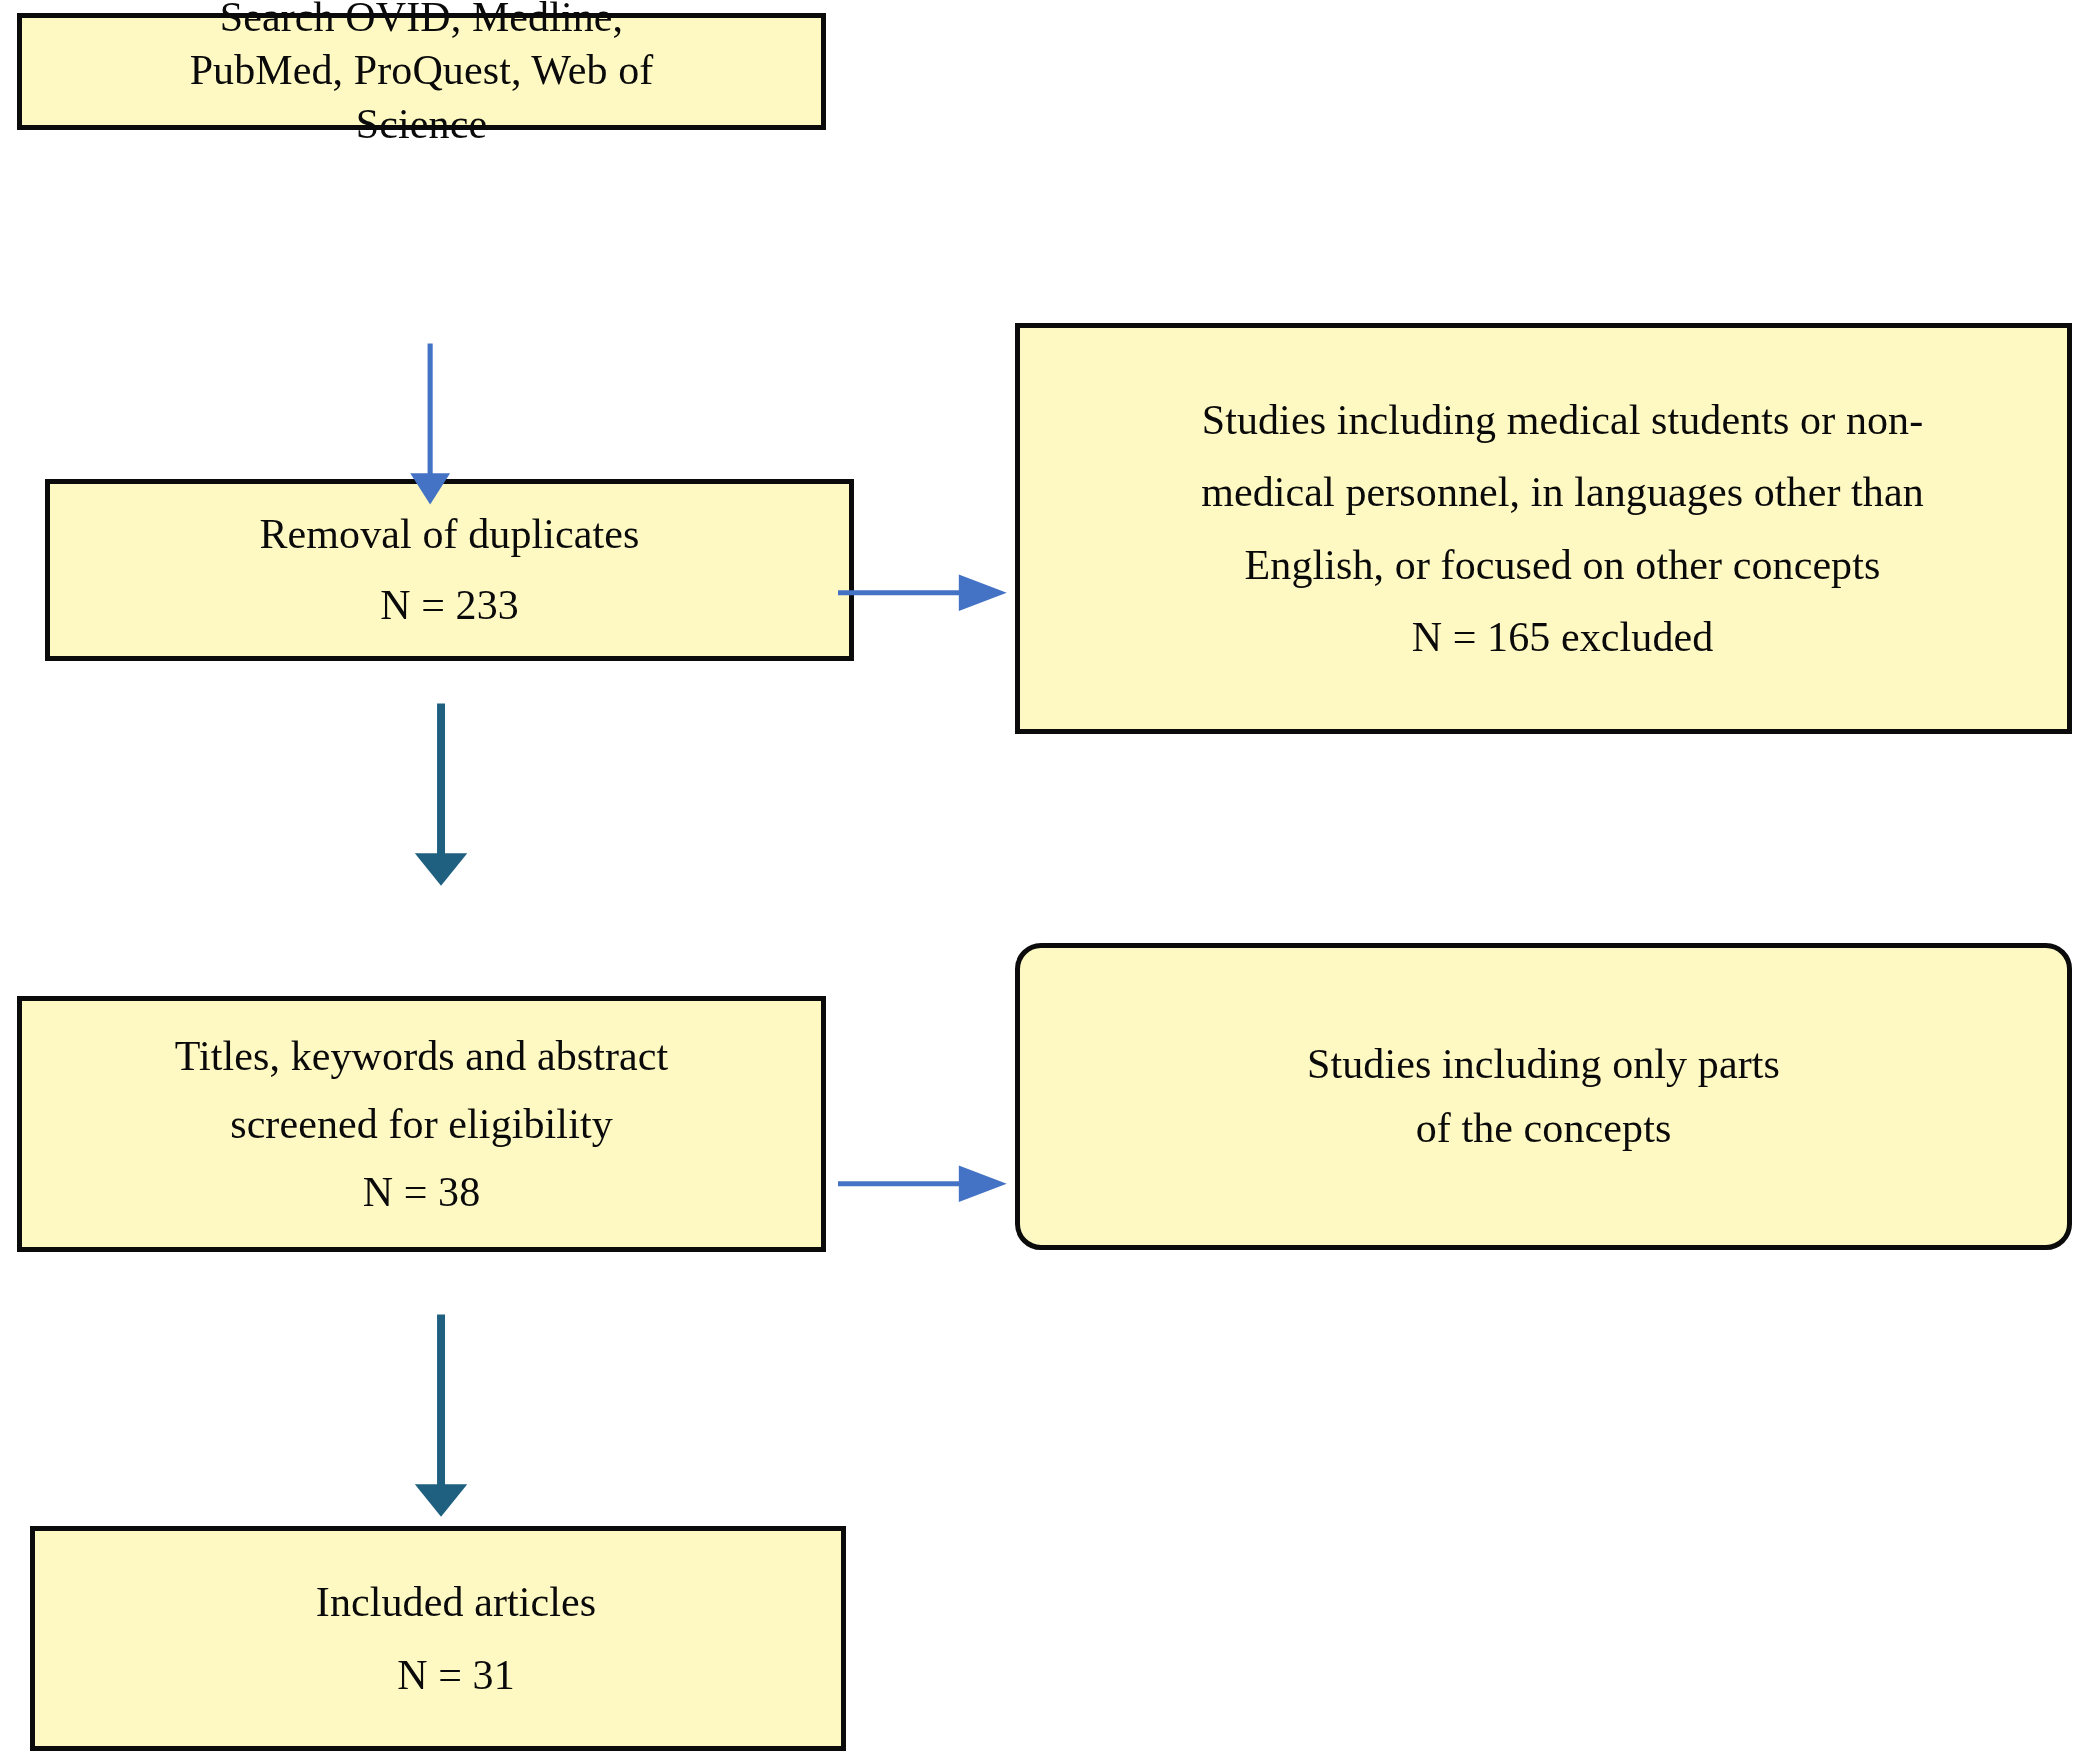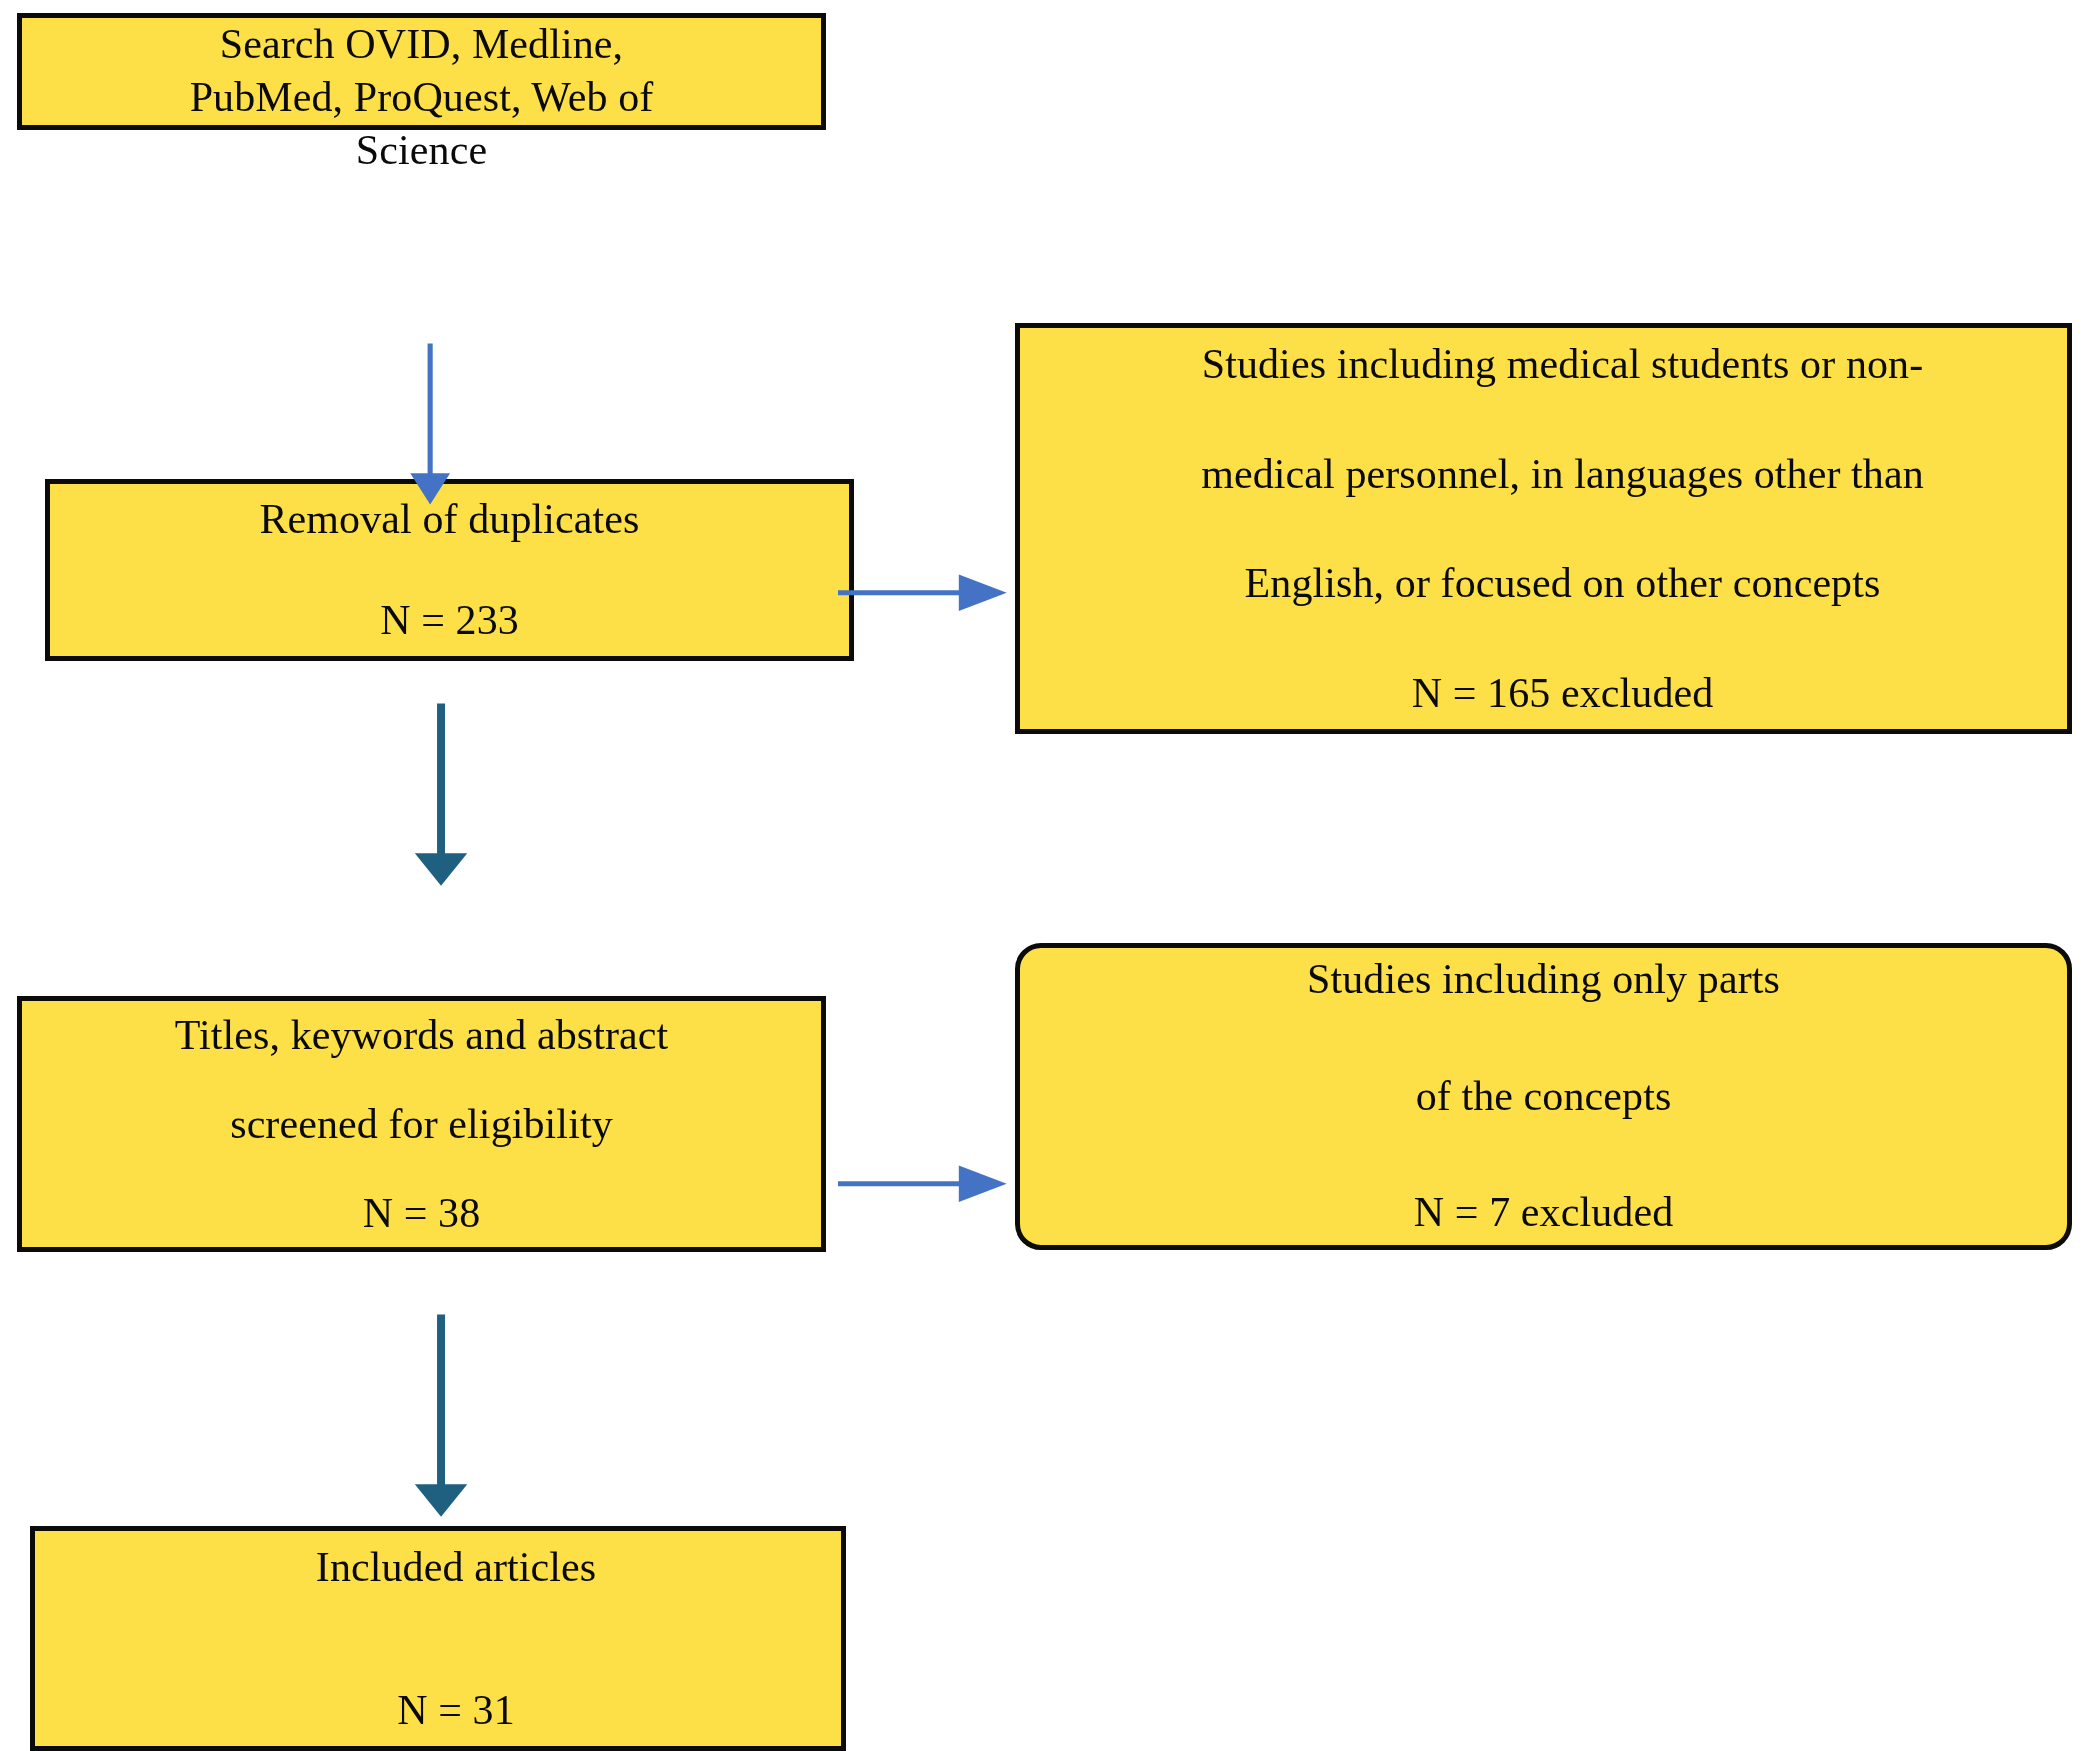--- a/index.html
+++ b/index.html
@@ -12,26 +12,26 @@
     position: relative;
     width: 2097px;
     height: 1751px;
     background: #ffffff;
     font-family: "Liberation Serif", "DejaVu Serif", serif;
     overflow: hidden;
   }
   .node {
     position: absolute;
     box-sizing: border-box;
-    background: #fde047;
+    background: #fef9c3;
     border: 5.1px solid #0b0b0b;
     display: flex;
     flex-direction: column;
     align-items: center;
-    justify-content: space-between;
+    justify-content: center;
     text-align: center;
     color: #0a0a0a;
   }
   .node .line {
     display: block;
     width: 100%;
     font-size: 42px;
     line-height: 1.30;
     letter-spacing: 0.1px;
     white-space: nowrap;
@@ -92,21 +92,20 @@
   <div class="node" id="box-excluded-1">
     <span class="line">Studies including medical students or non-</span>
     <span class="line">medical personnel, in languages other than</span>
     <span class="line">English, or focused on other concepts</span>
     <span class="line">N = 165 excluded</span>
   </div>
 
   <div class="node" id="box-excluded-2">
     <span class="line">Studies including only parts</span>
     <span class="line">of the concepts</span>
-    <span class="line">N = 7 excluded</span>
   </div>
 
   <div class="arrow" id="arrow-search-to-duplicates" style="left:400px; top:343px; width:91px; height:163px;">
     <svg width="91" height="163" viewBox="0 0 160 285">
       <line x1="53" y1="0" x2="53" y2="232" stroke="#4472C4" stroke-width="9"></line>
       <polygon points="18,228 88,228 53,283" fill="#4472C4"></polygon>
     </svg>
   </div>
 
   <div class="arrow" id="arrow-duplicates-to-excluded" style="left:838px; top:563px; width:171px; height:63px;">

